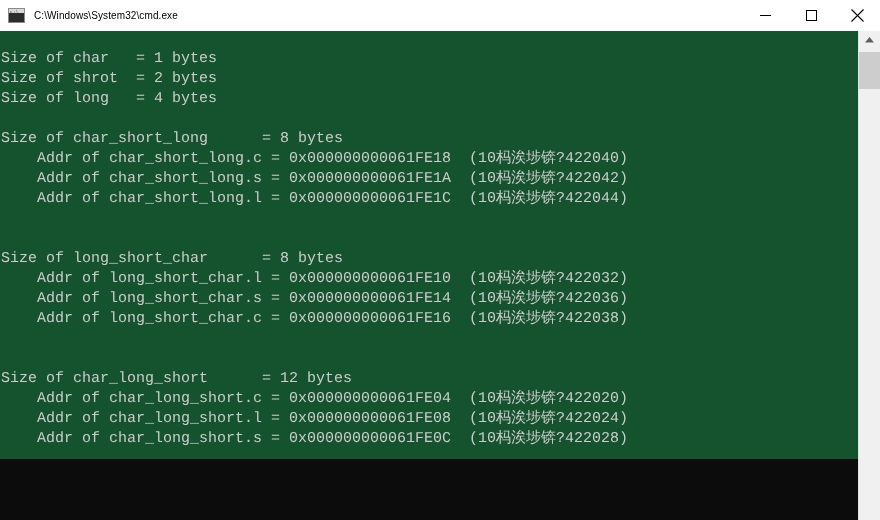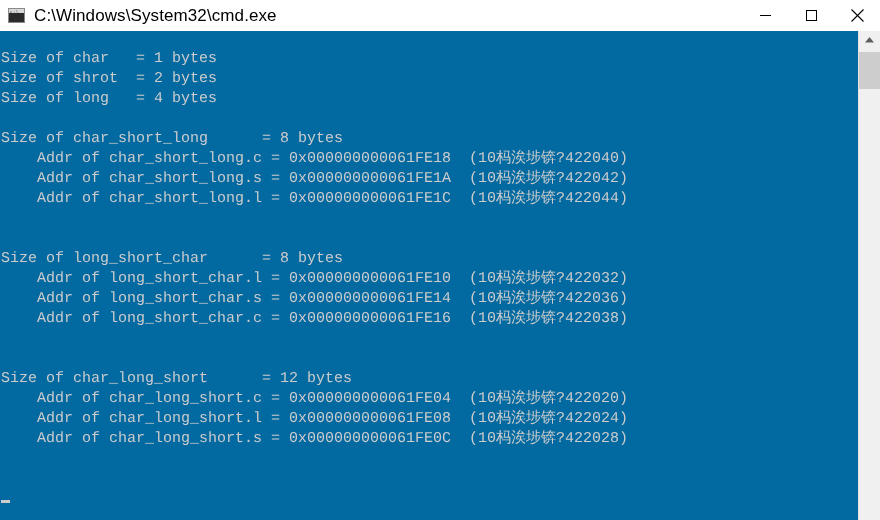--- a/index.html
+++ b/index.html
@@ -60,21 +60,21 @@
     position: absolute;
     left: 2px; top: 1.5px;
     font-family: "Liberation Mono", monospace;
     font-size: 4px;
     line-height: 4px;
     color: #2b2b2b;
     letter-spacing: 0.5px;
   }
   .titlebar-title {
     font-family: "Liberation Sans", sans-serif;
-    font-size: 17px;
+    font-size: 10px;
     color: #000000;
     line-height: 31px;
     white-space: nowrap;
     letter-spacing: 0.1px;
   }
 
   .window-controls {
     position: absolute;
     top: 0;
     right: 0;
@@ -90,22 +90,22 @@
     background: #ffffff;
   }
   .wc-btn svg { display: block; }
 
   
   .console {
     position: absolute;
     top: 31px;
     left: 0;
     width: 858px;
-    height: 489px;
-    background: #0369a1;
+    height: 428px;
+    background: #14532d;
     overflow: hidden;
   }
   .console-text {
     position: absolute;
     top: 0;
     left: 0;
     margin: 0;
     padding: 18px 0 0 1px;
     font-family: "Liberation Mono", "DejaVu Sans Mono", monospace;
     font-size: 15px;

